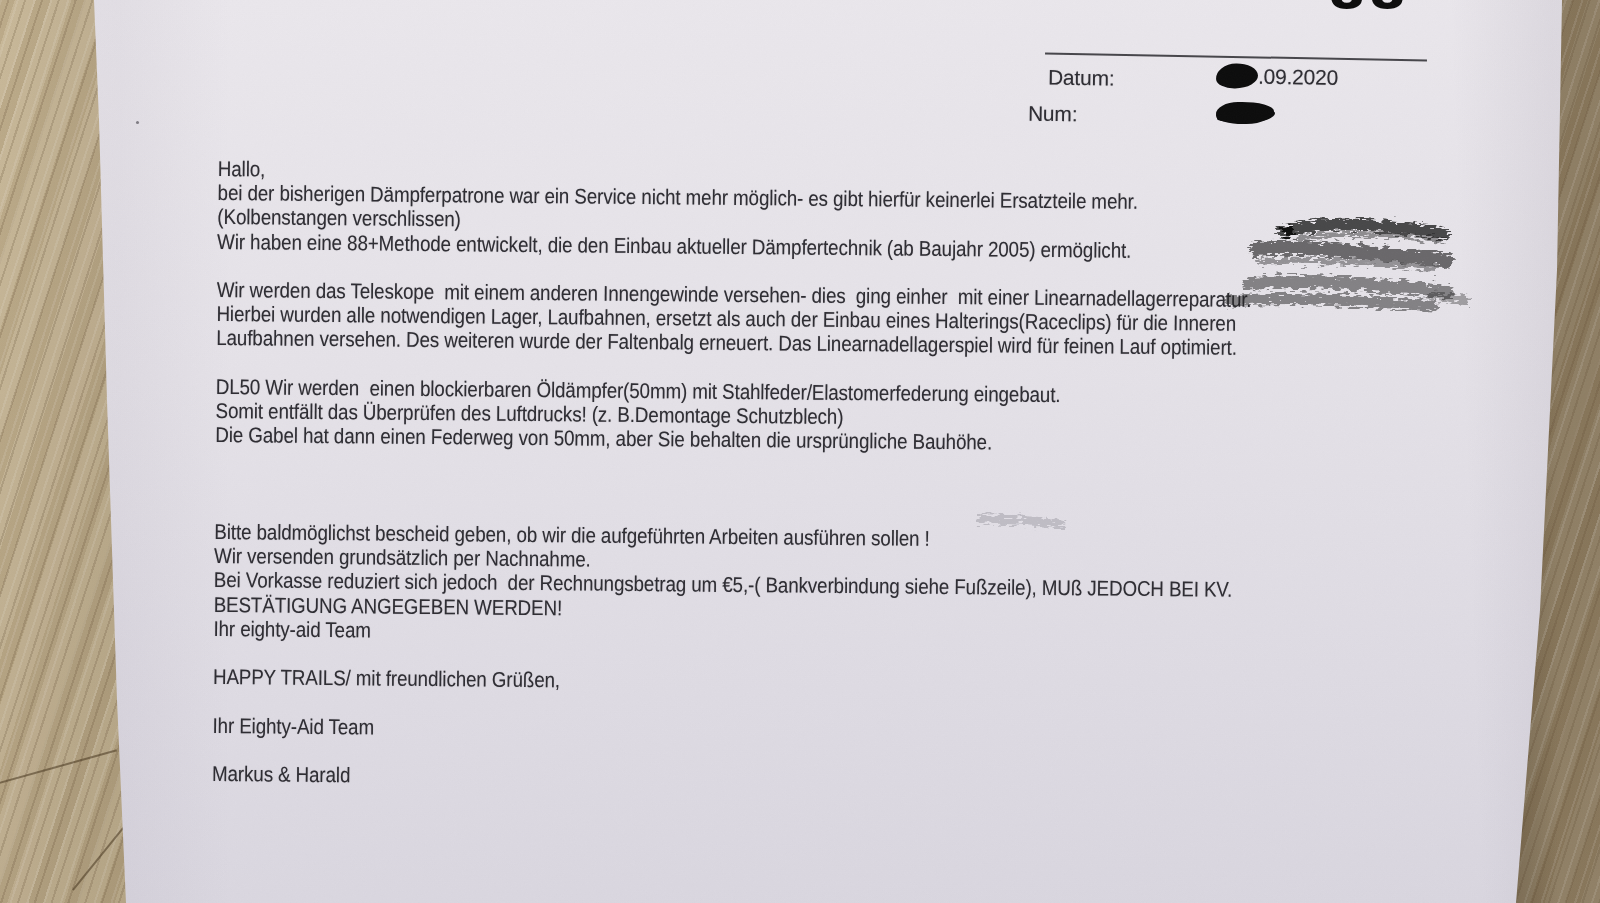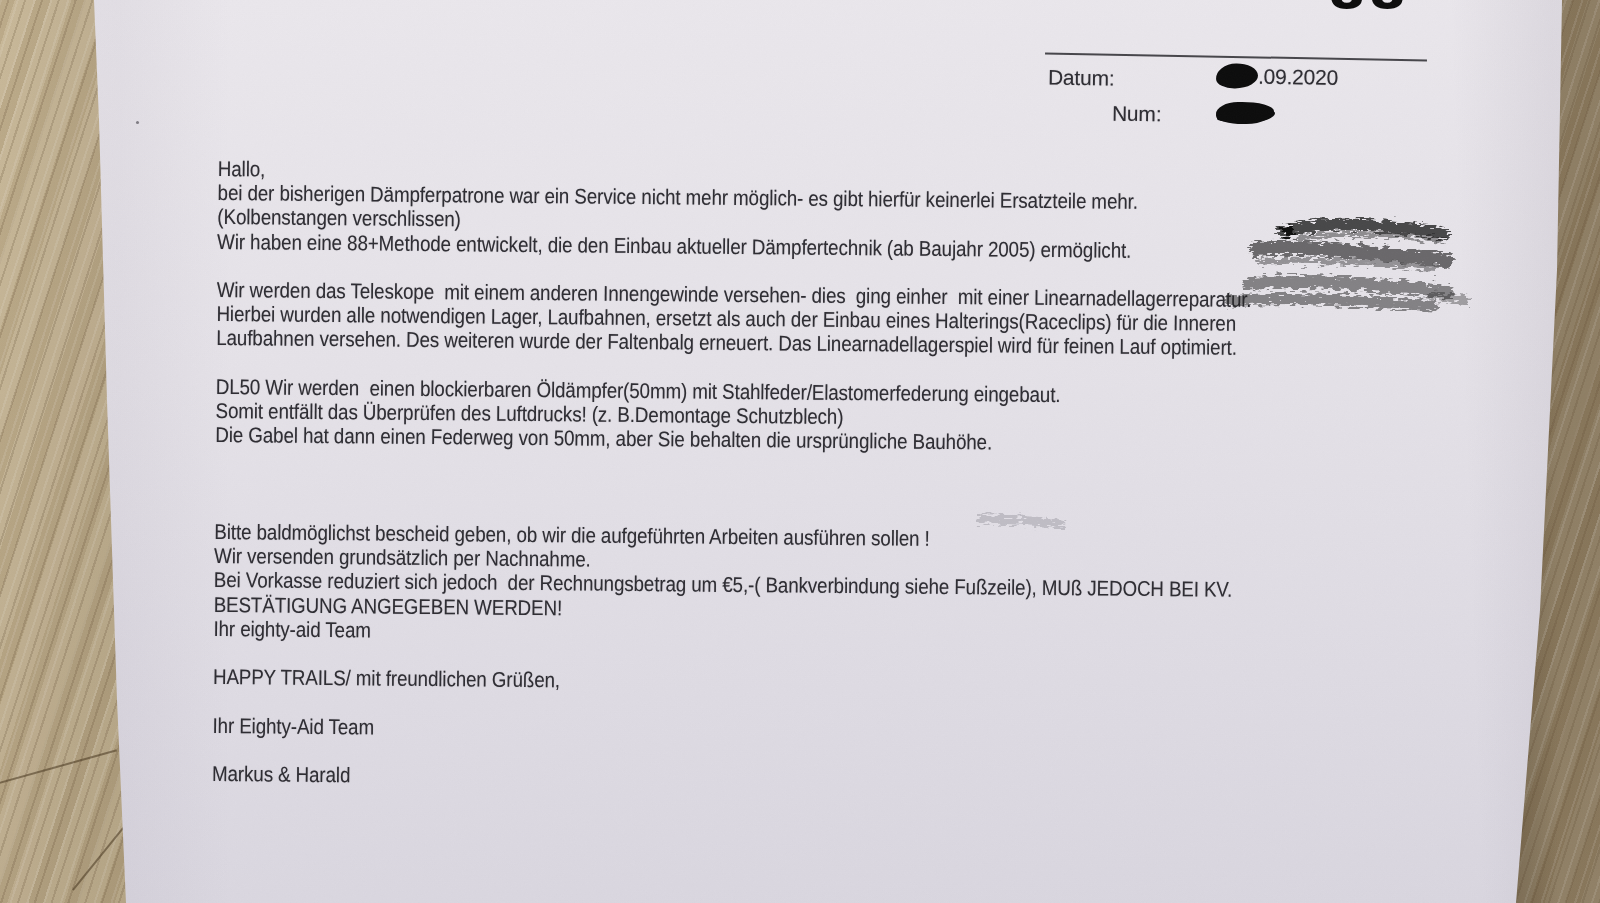--- a/index.html
+++ b/index.html
@@ -27,21 +27,21 @@
     background-image:
       linear-gradient(90deg,rgba(130,120,140,0.08) 0px,rgba(130,120,140,0.08) 120px,rgba(0,0,0,0) 230px),
       linear-gradient(268deg,rgba(110,100,120,0.10) 0px,rgba(110,100,120,0.10) 50px,rgba(0,0,0,0) 150px),
       linear-gradient(178deg,#eae7ec 0%,#e5e2e8 40%,#dedbe3 75%,#d9d6df 100%);
   }
   .logo-88{position:absolute;left:1328px;top:-37px;font-family:"DejaVu Sans","Liberation Sans",sans-serif;
     font-weight:800;font-size:54px;line-height:1;letter-spacing:3px;color:#0d0d0d;}
   .head-rule{position:absolute;left:1045px;top:56px;width:382px;height:2px;background:#47464b;transform:rotate(1.05deg);}
   .head-label{position:absolute;font-size:21px;color:#2e2d33;letter-spacing:-0.2px;text-shadow:0 0 1px rgba(46,45,51,0.35);}
   .lbl-datum{left:1048px;top:66px;transform:rotate(0.8deg);}
-  .lbl-num{left:1112px;top:102px;transform:rotate(0.8deg);}
+  .lbl-num{left:1028px;top:102px;transform:rotate(0.8deg);}
   .date-value{position:absolute;left:1216px;top:64px;display:flex;align-items:center;transform:rotate(0.8deg);}
   .date-suffix{font-size:21px;color:#2e2d33;letter-spacing:-0.2px;text-shadow:0 0 1px rgba(46,45,51,0.35);}
   .blob{display:inline-block;background:#0d0d0d;}
   .blob-date{width:42px;height:25px;border-radius:48% 52% 55% 45% / 60% 50% 50% 40%;margin-right:0px;transform:rotate(-2deg);}
   .num-value{position:absolute;left:1216px;top:102px;transform:rotate(0.8deg);}
   .blob-num{width:58px;height:22px;border-radius:40% 60% 50% 50% / 55% 45% 60% 40%;
     box-shadow:5px 2px 0 -4px #0d0d0d,-4px 3px 0 -5px #0d0d0d;transform:rotate(-1.5deg);}
   .letter-body{position:absolute;left:218px;top:157px;width:1500px;
     transform:rotate(0.55deg) scaleX(0.88);transform-origin:0 0;
     font-size:21.3px;line-height:24.2px;color:#2e2d33;letter-spacing:-0.1px;

